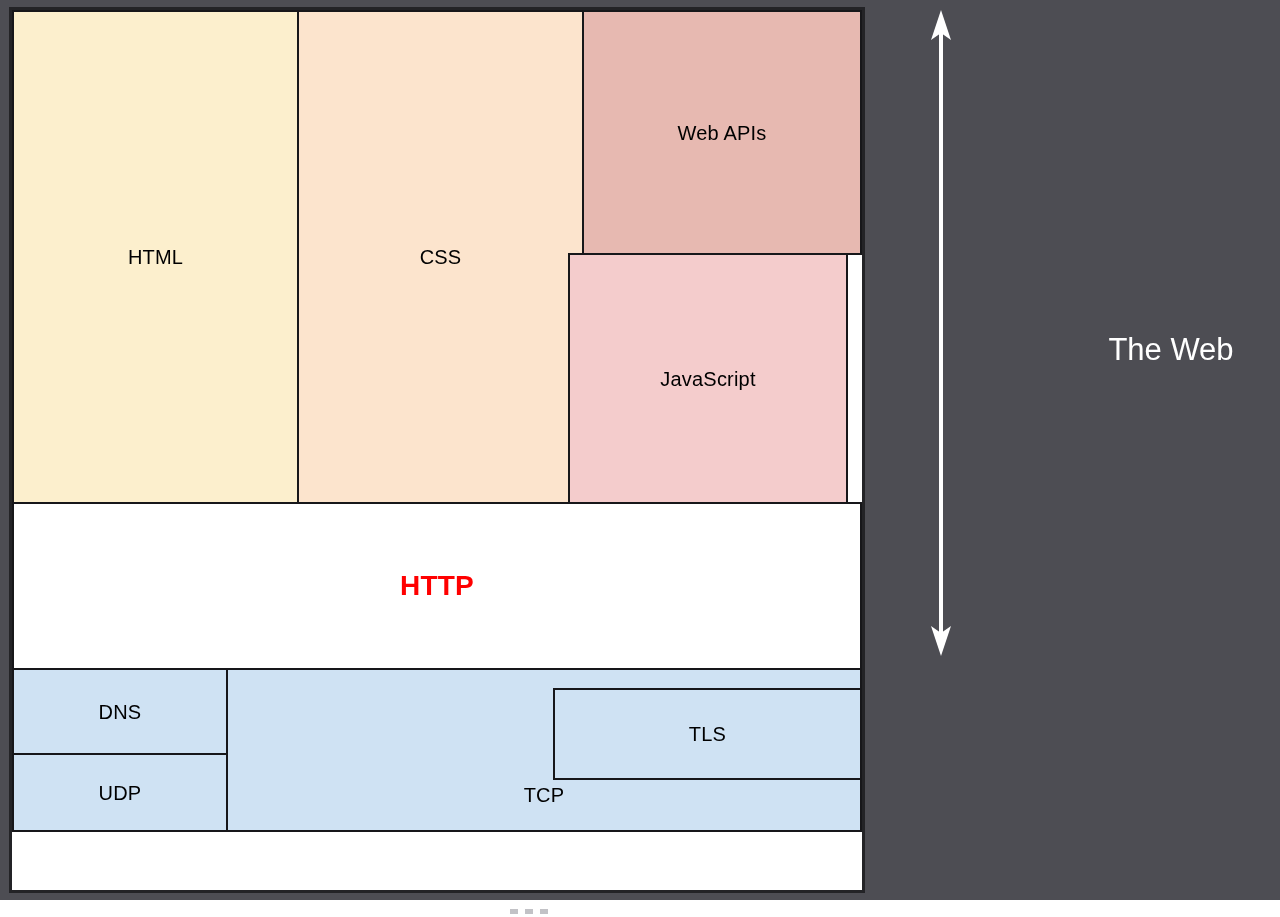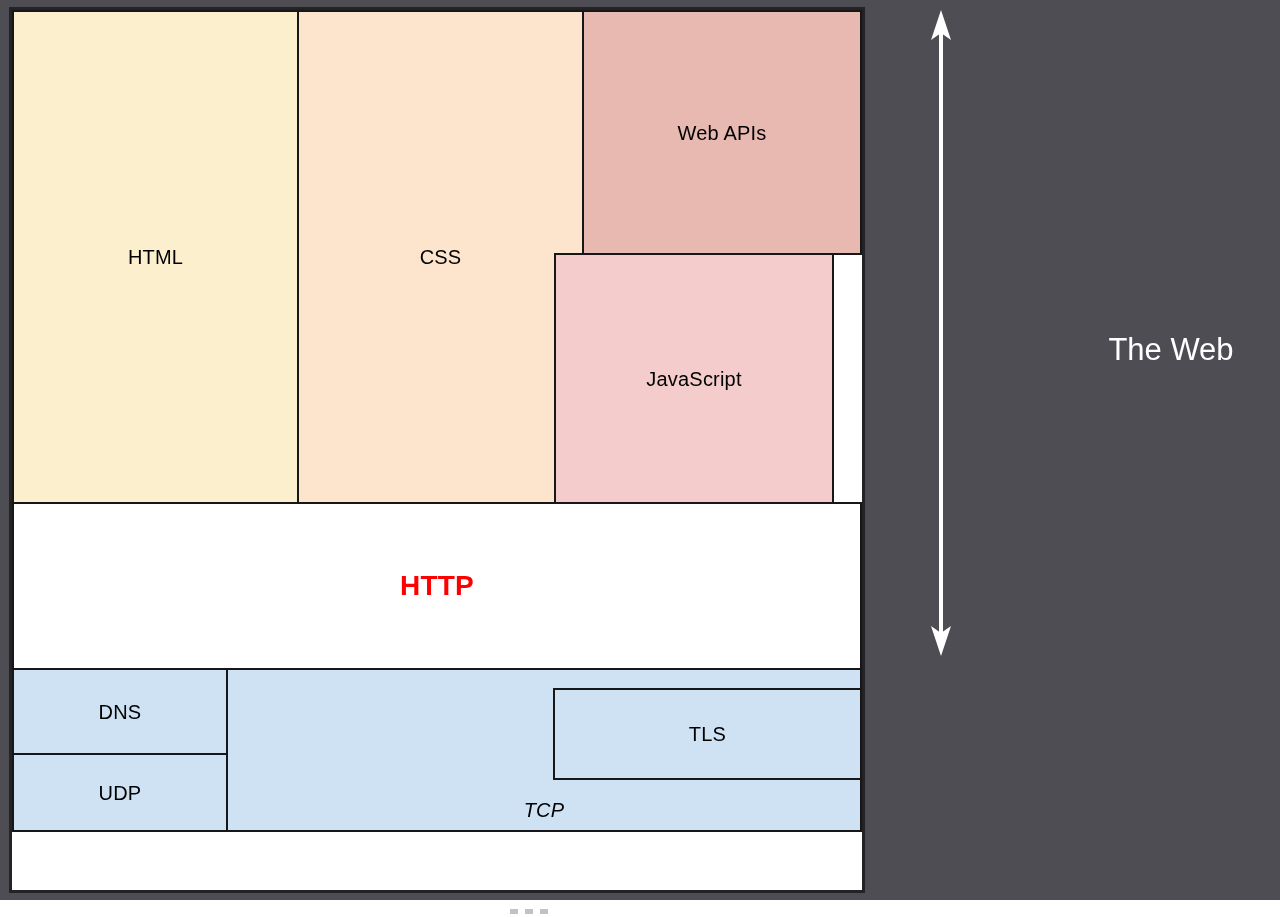--- a/index.html
+++ b/index.html
@@ -71,40 +71,39 @@
     line-height: 1.1;
     letter-spacing: 0.2px;
     text-align: center;
     white-space: nowrap;
   }
 
   
   #cell-html      { left: 0px;   top: 0px;   width: 287px; height: 494px; background: #fcefcd; }
   #cell-css       { left: 285px; top: 0px;   width: 287px; height: 494px; background: #fce4cd; }
   #cell-webapis   { left: 570px; top: 0px;   width: 280px; height: 245px; background: #e7b9b1; }
-  #cell-javascript{ left: 542px; top: 243px; width: 280px; height: 251px; background: #f4cccc; }
+  #cell-javascript{ left: 556px; top: 243px; width: 280px; height: 251px; background: #f4cccc; }
 
   
   #cell-http {
     left: 0px; top: 492px; width: 850px; height: 168px;
     background: #ffffff;
     color: #ff0000;
     font-weight: bold;
     font-size: 28px;
   }
 
   
   #cell-dns { left: 0px;   top: 658px; width: 216px; height: 87px;  background: #cfe2f3; }
   #cell-udp { left: 0px;   top: 743px; width: 216px; height: 79px;  background: #cfe2f3; }
   #cell-tcp {
     left: 214px; top: 658px; width: 636px; height: 164px;
     background: #cfe2f3;
     align-items: flex-end;
-    padding-bottom: 9px;
-    font-style: italic;
+    padding-bottom: 24px;
   }
   #cell-tls { left: 541px; top: 658px; width: 309px; height: 92px;  background: #cfe2f3; margin-top: 20px; }
 
   
   #cell-ip { left: 0px; top: 820px; width: 850px; height: 70px; background: #cfe2f3; }
 
   
   #scope-arrow {
     position: absolute;
     left: 921px;

